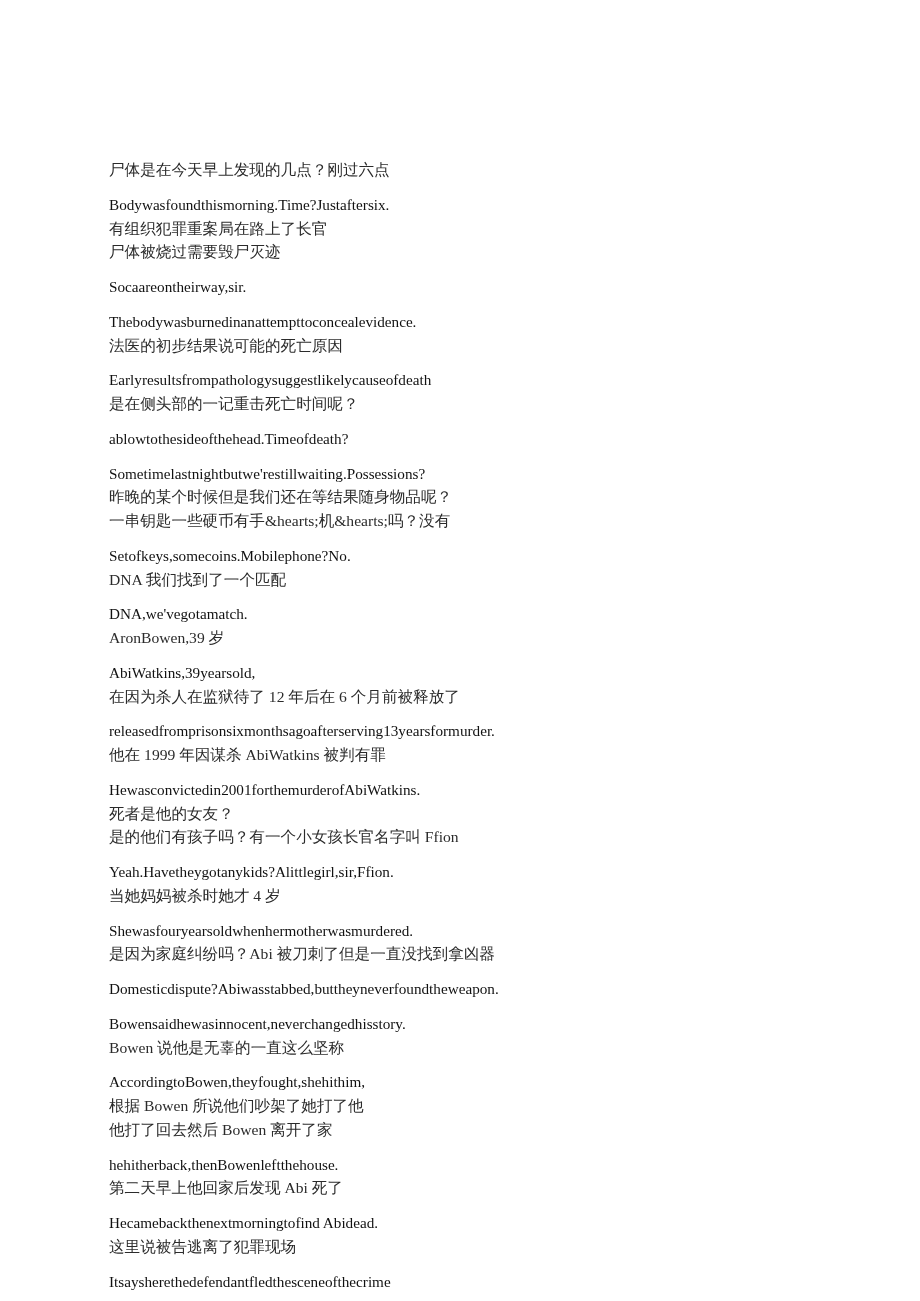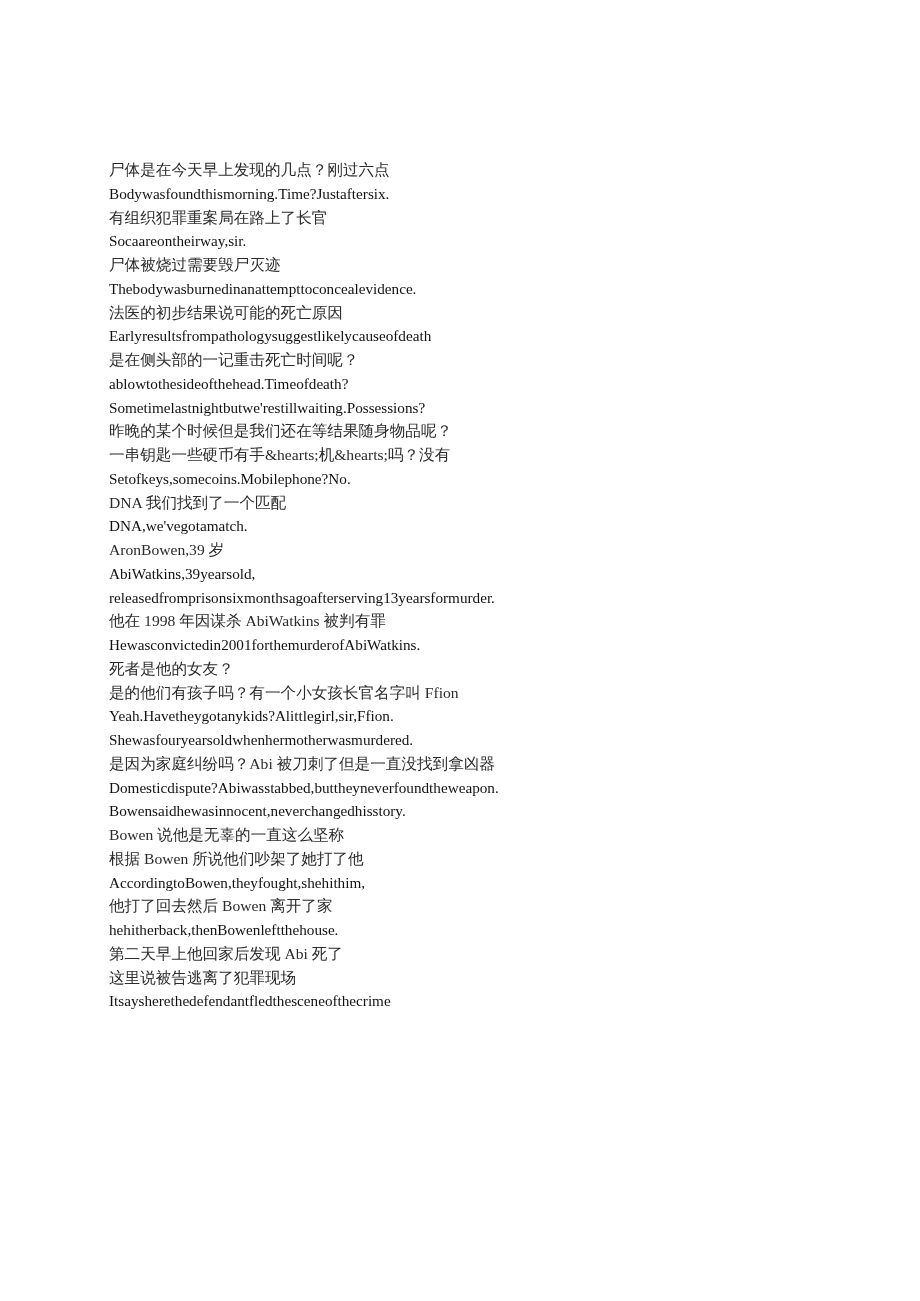--- a/index.html
+++ b/index.html
@@ -39,57 +39,61 @@
   }
   
   .line.zh {
     color: #2b2b2b;
     font-size: 15.6px;
   }
   
   .line.en {
     color: #111111;
     font-size: 15.2px;
+    margin-top: 11px;
   }
 </style>
 </head>
 <body>
 
 <div class="page">
   <div class="transcript">
       <div class="line zh">尸体是在今天早上发现的几点？刚过六点</div>
       <div class="line en">Bodywasfoundthismorning.Time?Justaftersix.</div>
       <div class="line zh">有组织犯罪重案局在路上了长官</div>
+      <div class="line zh">尸体被烧过需要毁尸灭迹</div>
       <div class="line en">Socaareontheirway,sir.</div>
-      <div class="line zh">尸体被烧过需要毁尸灭迹</div>
       <div class="line en">Thebodywasburnedinanattempttoconcealevidence.</div>
       <div class="line zh">法医的初步结果说可能的死亡原因</div>
       <div class="line en">Earlyresultsfrompathologysuggestlikelycauseofdeath</div>
       <div class="line zh">是在侧头部的一记重击死亡时间呢？</div>
       <div class="line en">ablowtothesideofthehead.Timeofdeath?</div>
       <div class="line en">Sometimelastnightbutwe'restillwaiting.Possessions?</div>
       <div class="line zh">昨晚的某个时候但是我们还在等结果随身物品呢？</div>
       <div class="line zh">一串钥匙一些硬币有手&amp;hearts;机&amp;hearts;吗？没有</div>
       <div class="line en">Setofkeys,somecoins.Mobilephone?No.</div>
       <div class="line zh">DNA 我们找到了一个匹配</div>
       <div class="line en">DNA,we'vegotamatch.</div>
       <div class="line zh">AronBowen,39 岁</div>
       <div class="line en">AbiWatkins,39yearsold,</div>
+      <div class="line zh">在因为杀人在监狱待了 12 年后在 6 个月前被释放了</div>
       <div class="line en">releasedfromprisonsixmonthsagoafterserving13yearsformurder.</div>
-      <div class="line zh">他在 1998 年因谋杀 AbiWatkins 被判有罪</div>
+      <div class="line zh">他在 1999 年因谋杀 AbiWatkins 被判有罪</div>
       <div class="line en">Hewasconvictedin2001forthemurderofAbiWatkins.</div>
       <div class="line zh">死者是他的女友？</div>
       <div class="line zh">是的他们有孩子吗？有一个小女孩长官名字叫 Ffion</div>
       <div class="line en">Yeah.Havetheygotanykids?Alittlegirl,sir,Ffion.</div>
+      <div class="line zh">当她妈妈被杀时她才 4 岁</div>
       <div class="line en">Shewasfouryearsoldwhenhermotherwasmurdered.</div>
       <div class="line zh">是因为家庭纠纷吗？Abi 被刀刺了但是一直没找到拿凶器</div>
       <div class="line en">Domesticdispute?Abiwasstabbed,buttheyneverfoundtheweapon.</div>
       <div class="line en">Bowensaidhewasinnocent,neverchangedhisstory.</div>
       <div class="line zh">Bowen 说他是无辜的一直这么坚称</div>
+      <div class="line en">AccordingtoBowen,theyfought,shehithim,</div>
       <div class="line zh">根据 Bowen 所说他们吵架了她打了他</div>
-      <div class="line en">AccordingtoBowen,theyfought,shehithim,</div>
       <div class="line zh">他打了回去然后 Bowen 离开了家</div>
       <div class="line en">hehitherback,thenBowenleftthehouse.</div>
       <div class="line zh">第二天早上他回家后发现 Abi 死了</div>
+      <div class="line en">Hecamebackthenextmorningtofind Abidead.</div>
       <div class="line zh">这里说被告逃离了犯罪现场</div>
       <div class="line en">Itsaysherethedefendantfledthesceneofthecrime</div>
     </div>
 </div>
 
 </body></html>

